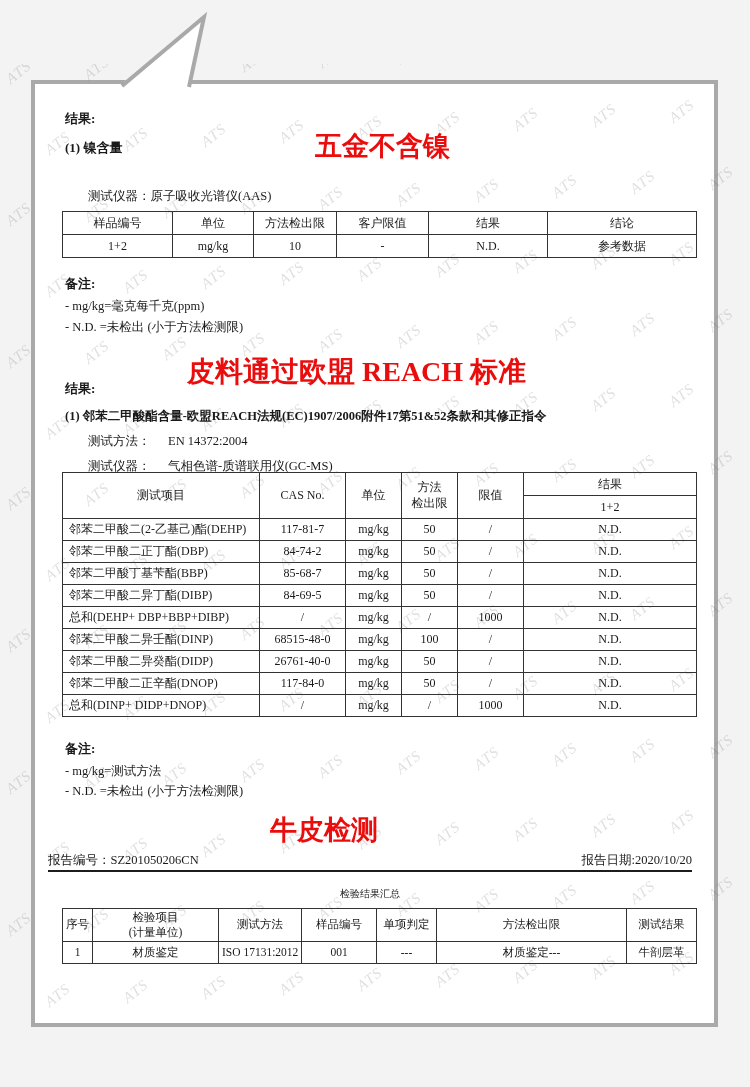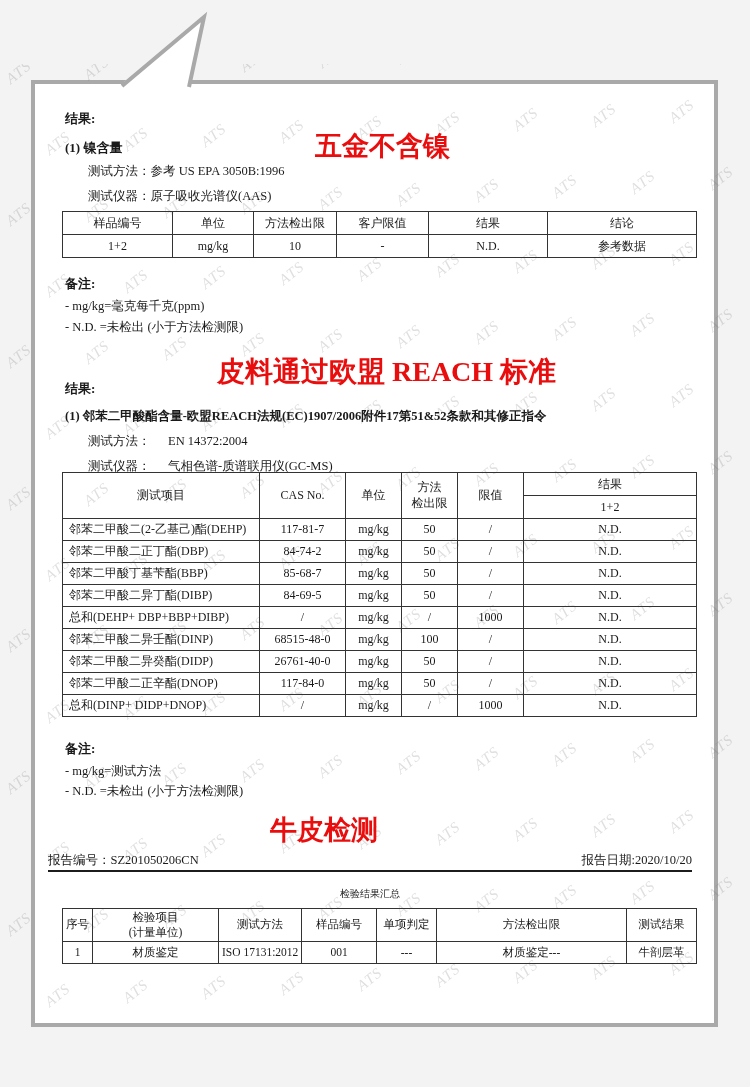--- a/index.html
+++ b/index.html
@@ -200,23 +200,20 @@
 
     <svg class="torn-corner" viewBox="0 0 95 78">
       <polygon points="4,76 4,68 84,4 70,68 70,76" fill="#ffffff"></polygon>
       <path d="M2,72 L84,3 L69,73" fill="none" stroke="#a9a9a9" stroke-width="4" stroke-linejoin="miter"></path>
     </svg>
 
     <div class="abs blabel" style="left:30px; top:26px;">结果:</div>
     <div class="abs blabel" style="left:30px; top:55px;">(1)  镍含量</div>
     <div class="abs red" style="left:280px; top:49px; font-size:27px;">五金不含镍</div>
 
-    <div class="abs kv" style="left:53px; top:79px;">
-      <span class="kv-label">测试方法：</span><span class="kv-value">参考 US EPA 3050B:1996</span>
-    </div>
     <div class="abs kv" style="left:53px; top:104px;">
       <span class="kv-label">测试仪器：</span><span class="kv-value">原子吸收光谱仪(AAS)</span>
     </div>
 
     <table class="t1 abs" style="left:27px; top:127px;">
       <colgroup>
         <col style="width:110px">
           <col style="width:81px">
           <col style="width:83px">
         <col style="width:92px">
@@ -242,21 +239,21 @@
             <td>N.D.</td>
             <td>参考数据</td>
           </tr>
         </tbody>
     </table>
 
     <div class="abs blabel" style="left:30px; top:191px;">备注:</div>
     <div class="abs note" style="left:30px; top:214px;">- mg/kg=毫克每千克(ppm)</div>
     <div class="abs note" style="left:30px; top:235px;">- N.D. =未检出 (小于方法检测限)</div>
 
-    <div class="abs red" style="left:182px; top:274px; font-size:28px;">皮料通过欧盟 REACH 标准</div>
+    <div class="abs red" style="left:152px; top:274px; font-size:28px;">皮料通过欧盟 REACH 标准</div>
     <div class="abs blabel" style="left:30px; top:296px;">结果:</div>
     <div class="abs heading" style="left:30px; top:324px;">(1) 邻苯二甲酸酯含量-欧盟REACH法规(EC)1907/2006附件17第51&amp;52条款和其修正指令</div>
 
     <div class="abs kv kv-wide" style="left:53px; top:349px;">
       <span class="kv-label">测试方法：</span><span class="kv-value">EN 14372:2004</span>
     </div>
     <div class="abs kv kv-wide" style="left:53px; top:374px;">
       <span class="kv-label">测试仪器：</span><span class="kv-value">气相色谱-质谱联用仪(GC-MS)</span>
     </div>
 

